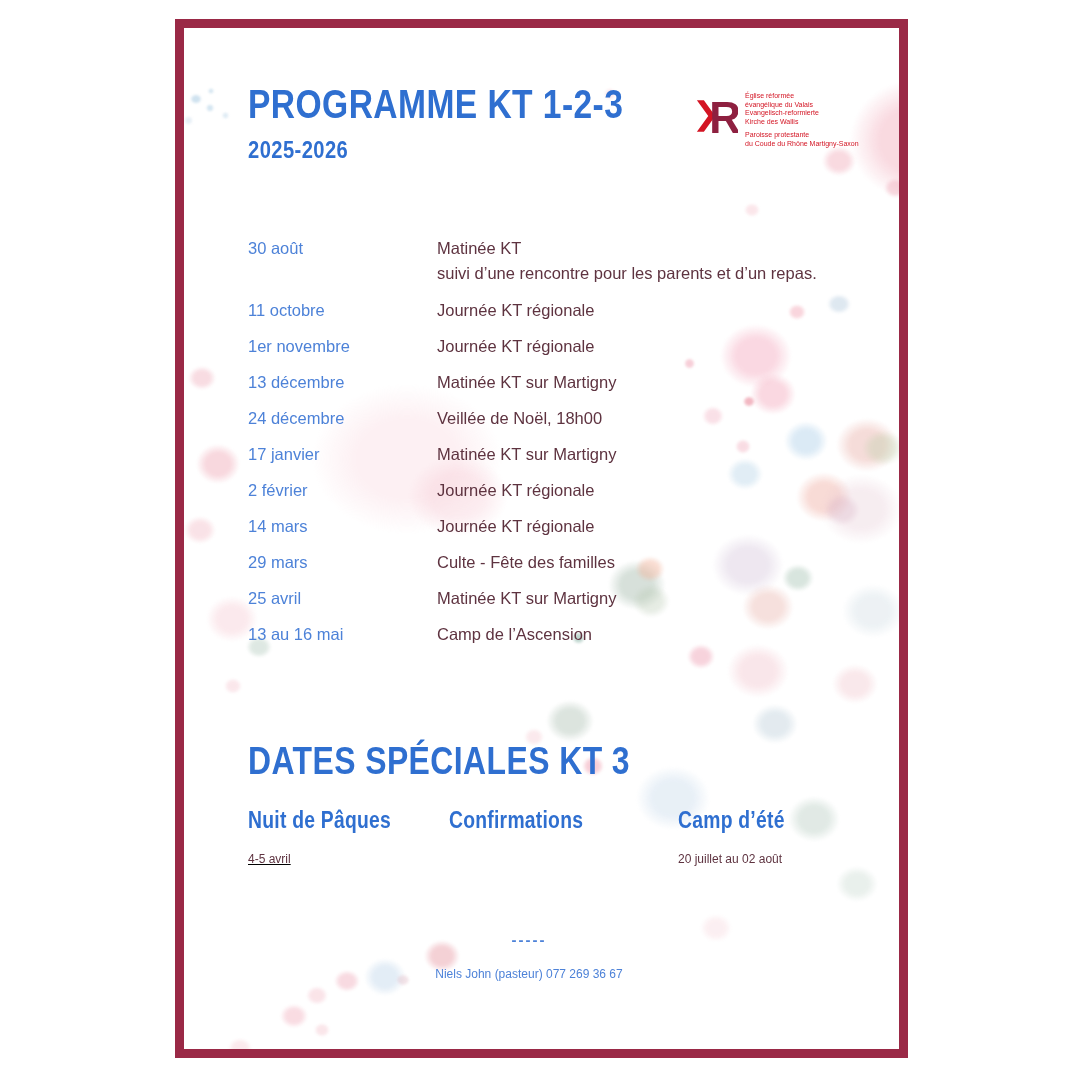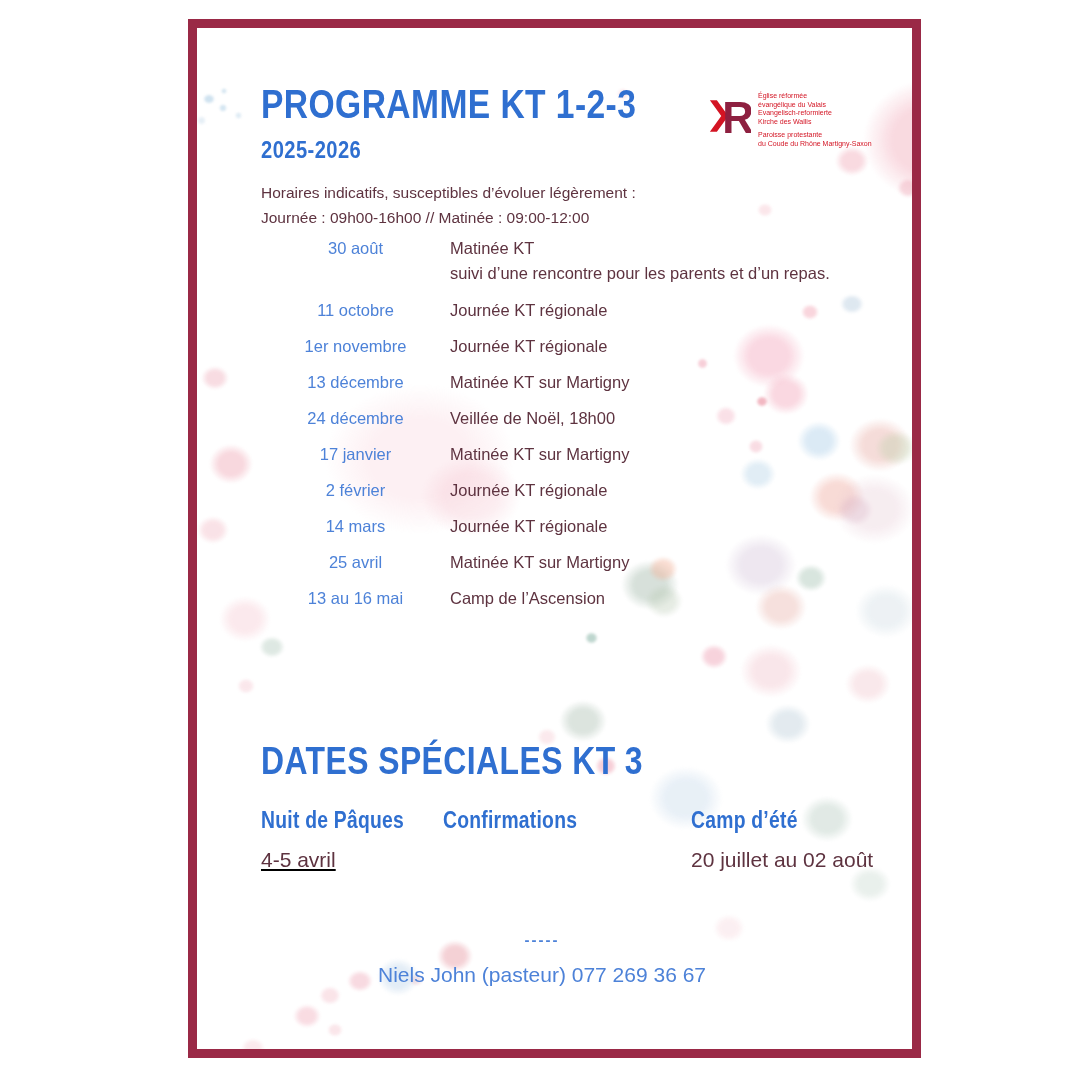--- a/index.html
+++ b/index.html
@@ -1,20 +1,20 @@
 <!DOCTYPE html>
 <html style="--frame: #9a2946; --blue: #2f6fd0; --dateblue: #4d82d8; --body: #5e3340; --logo-red: #d31423; --logo-maroon: #8e2040;"><head>
 <meta charset="utf-8">
 <style>
   * { margin:0; padding:0; box-sizing:border-box; }
   html,body { width:1080px; height:1080px; background:#ffffff; font-family:"Liberation Sans", sans-serif; overflow:hidden; }
 
   .poster {
     position:absolute; left:175px; top:19px; width:733px; height:1039px;
-    border:9px solid var(--frame, #9a2946); background:#ffffff; overflow:hidden;margin-left:13px;
+    border:9px solid var(--frame, #9a2946); background:#ffffff; overflow:hidden;
   }
   .layer { position:absolute; inset:0; }
   .splat { position:absolute; filter:blur(1px); }
 
   .content { position:absolute; inset:0; z-index:2; }
 
   .condensed { display:inline-block; transform:scaleX(0.84); transform-origin:0 50%; white-space:nowrap; }
 
   .title { position:absolute; left:64px; top:54px; font-size:40px; font-weight:700; color:var(--blue,#2f6fd0); letter-spacing:0.5px; }
   .season { position:absolute; left:64px; top:108px; font-size:24px; font-weight:700; color:var(--blue,#2f6fd0); letter-spacing:0.5px; }
@@ -22,33 +22,33 @@
   .logo { position:absolute; left:512px; top:64px; display:flex; gap:7px; }
   .logo-text { font-size:7px; line-height:8.6px; color:var(--logo-red,#d31423); }
   .logo-text .block2 { margin-top:5px; }
   .logo-text div { white-space:pre-line; }
 
   .notes { position:absolute; left:64px; top:152px; font-size:15.5px; line-height:25px; color:var(--body,#5e3340); }
 
   .schedule { position:absolute; left:64px; top:208px; width:620px; }
   .row { display:flex; font-size:16.5px; line-height:25px; margin-bottom:11px; }
   .row.two-line { margin-bottom:6px; }
-  .row .date { width:189px; flex:none; color:var(--dateblue,#4d82d8);text-align:center; }
+  .row .date { width:189px; flex:none; color:var(--dateblue,#4d82d8); }
   .row .desc { white-space:pre-line; color:var(--body,#5e3340); }
 
   .special-heading { position:absolute; left:64px; top:712px; font-size:38px; font-weight:700; color:var(--blue,#2f6fd0); letter-spacing:0.5px; }
 
   .special-cols { position:absolute; left:64px; top:779px; width:660px; height:130px; }
   .scol { position:absolute; top:0; width:230px; }
   .scol .stitle { font-size:23px; font-weight:700; color:var(--blue,#2f6fd0); line-height:26px; letter-spacing:0.3px; }
-  .scol .slines { margin-top:16px; font-size:21px; line-height:21.5px; color:var(--body,#5e3340); white-space:pre-line; }
+  .scol .slines { margin-top:16px; font-size:12px; line-height:21.5px; color:var(--body,#5e3340); white-space:pre-line; }
 
   .footer { position:absolute; left:0; top:903px; width:690px; text-align:center; color:var(--dateblue,#4d82d8); }
   .divider { font-size:15px; letter-spacing:2px; font-weight:700; }
-  .contacts { margin-top:12px; font-size:21px; line-height:29px; }
+  .contacts { margin-top:12px; font-size:12px; line-height:29px; }
 </style>
 </head>
 <body>
 
 <div class="poster">
   <div class="layer" id="splat-layer">
       <div class="splat" style="left: 6px; top: 66px; width: 12px; height: 10px; opacity: 0.55; border-radius: 54% 46% 50% 50% / 48% 54% 46% 52%; background: radial-gradient(closest-side, rgb(169, 203, 227) 0%, rgb(169, 203, 227) 55%, transparent 100%);"></div>
       <div class="splat" style="left: 22px; top: 76px; width: 8px; height: 8px; opacity: 0.5; border-radius: 46% 54% 44% 56% / 52% 46% 54% 48%; background: radial-gradient(closest-side, rgb(169, 203, 227) 0%, rgb(169, 203, 227) 55%, transparent 100%);"></div>
       <div class="splat" style="left: 38px; top: 84px; width: 7px; height: 7px; opacity: 0.45; border-radius: 50% 50% 56% 44% / 44% 56% 50% 50%; background: radial-gradient(closest-side, rgb(185, 213, 232) 0%, rgb(185, 213, 232) 55%, transparent 100%);"></div>
       <div class="splat" style="left: 0px; top: 88px; width: 9px; height: 9px; opacity: 0.5; border-radius: 58% 42% 50% 50% / 50% 50% 42% 58%; background: radial-gradient(closest-side, rgb(207, 224, 238) 0%, rgb(207, 224, 238) 55%, transparent 100%);"></div>
@@ -123,24 +123,20 @@
       <div class="logo-text">
         <div id="logo-org">Église réformée
 évangélique du Valais
 Evangelisch-reformierte
 Kirche des Wallis</div>
         <div id="logo-parish" class="block2">Paroisse protestante
 du Coude du Rhône Martigny-Saxon</div>
       </div>
     </div>
 
-    <div class="notes">
-      <div>Horaires indicatifs, susceptibles d’évoluer légèrement :</div>
-      <div>Journée : 09h00-16h00 // Matinée : 09:00-12:00</div>
-    </div>
 
     <div class="schedule" id="schedule">
         <div class="row two-line">
           <div class="date">30 août</div>
           <div class="desc">Matinée KT
 suivi d’une rencontre pour les parents et d’un repas.</div>
         </div>
         <div class="row two-line">
         </div>
         <div class="row">
@@ -165,37 +161,41 @@
         </div>
         <div class="row">
           <div class="date">2 février</div>
           <div class="desc">Journée KT régionale</div>
         </div>
         <div class="row">
           <div class="date">14 mars</div>
           <div class="desc">Journée KT régionale</div>
         </div>
         <div class="row">
+          <div class="date">29 mars</div>
+          <div class="desc">Culte - Fête des familles</div>
+        </div>
+        <div class="row">
           <div class="date">25 avril</div>
           <div class="desc">Matinée KT sur Martigny</div>
         </div>
         <div class="row">
           <div class="date">13 au 16 mai</div>
           <div class="desc">Camp de l’Ascension</div>
         </div>
       </div>
 
     <div class="special-heading"><span class="condensed">DATES SPÉCIALES KT 3</span></div>
 
     <div class="special-cols" id="special-cols">
         <div class="scol" style="left: 0px; text-decoration: underline;">
           <div class="stitle"><span class="condensed">Nuit de Pâques</span></div>
           <div class="slines">4-5 avril</div>
         </div>
-        <div class="scol" style="left: 182px;">
+        <div class="scol" style="left: 201px;">
           <div class="stitle"><span class="condensed">Confirmations</span></div>
         </div>
         <div class="scol" style="left: 430px;">
           <div class="stitle"><span class="condensed">Camp d’été</span></div>
           <div class="slines">20 juillet au 02 août</div>
         </div>
       </div>
 
     <div class="footer">
       <div class="divider">-----</div>

